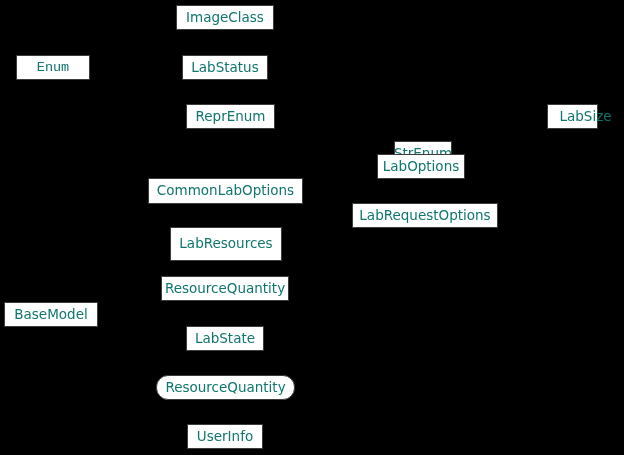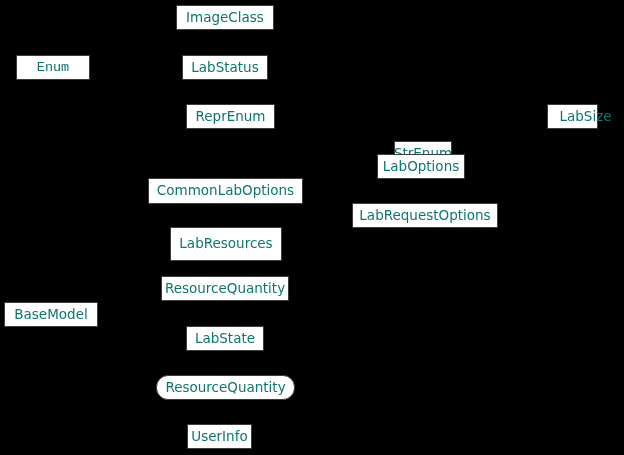--- a/index.html
+++ b/index.html
@@ -41,14 +41,14 @@
   <div class="node" style="left:394px; top:104px; width:58px;  height:25px;margin-top:37px;">StrEnum</div>
   <div class="node" style="left:547px; top:104px; width:51px;  height:25px;padding-left:26px;">LabSize</div>
   <div class="node" style="left:377px; top:154px; width:88px;  height:25px;">LabOptions</div>
   <div class="node" style="left:148px; top:178px; width:155px; height:26px;">CommonLabOptions</div>
   <div class="node" style="left:352px; top:203px; width:146px; height:25px;">LabRequestOptions</div>
   <div class="node" style="left:170px; top:227px; width:112px; height:34px;">LabResources</div>
   <div class="node" style="left:161px; top:276px; width:128px; height:25px;">ResourceQuantity</div>
   <div class="node" style="left:4px;   top:302px; width:94px;  height:25px;">BaseModel</div>
   <div class="node" style="left:186px; top:326px; width:78px;  height:25px;">LabState</div>
   <div class="node" style="left:156px; top:375px; width:139px; height:25px;border-radius:12px;">ResourceQuantity</div>
-  <div class="node" style="left:187px; top:424px; width:65px;  height:25px;">UserInfo</div>
+  <div class="node" style="left:187px; top:424px; width:76px;  height:25px;">UserInfo</div>
 </div>
 
 </body></html>

